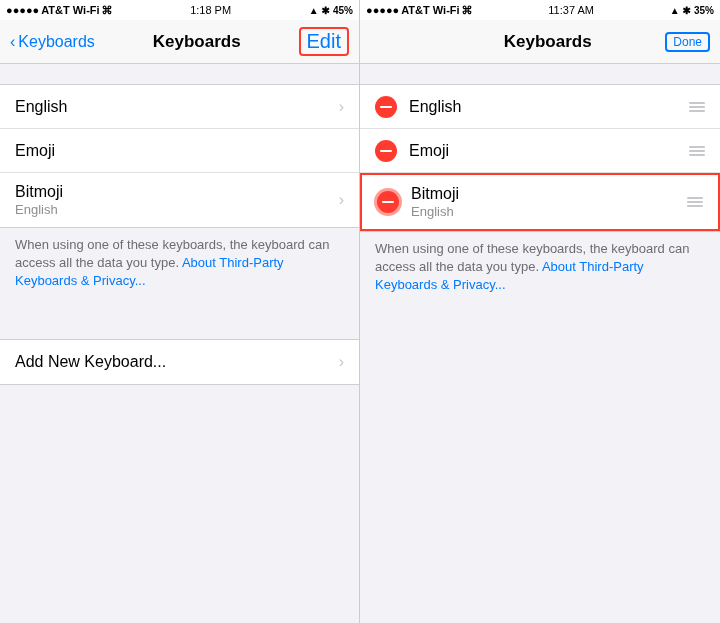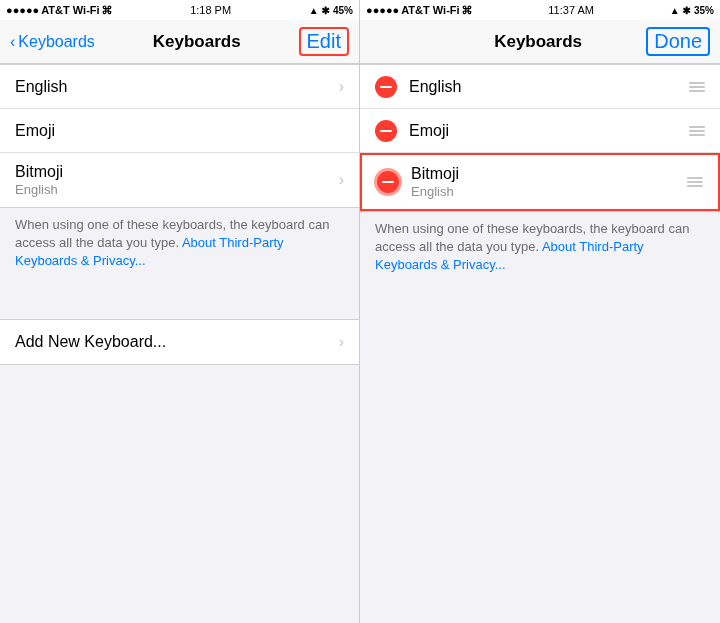--- a/index.html
+++ b/index.html
@@ -64,31 +64,32 @@
     }
     .nav-action {
       font-size: 20px;
       color: #007aff;
       cursor: pointer;
       border: 2px solid #ff3b30;
       padding: 1px 6px;
       border-radius: 4px;
     }
     .nav-action-done {
-      font-size: 20px;
+      font-size: 12px;
       color: #007aff;
       cursor: pointer;
       border: 2px solid #007aff;
       padding: 1px 6px;
       border-radius: 4px;
     }
 
     
     .list-section {
       background: #c2410c;
+      margin-top: 20px;
       border-top: 1px solid #d0d0d0;
       border-bottom: 1px solid #d0d0d0;
     }
 
     .list-item {
       display: flex;
       align-items: center;
       min-height: 44px;
       padding: 10px 15px;
       background: #fff;

